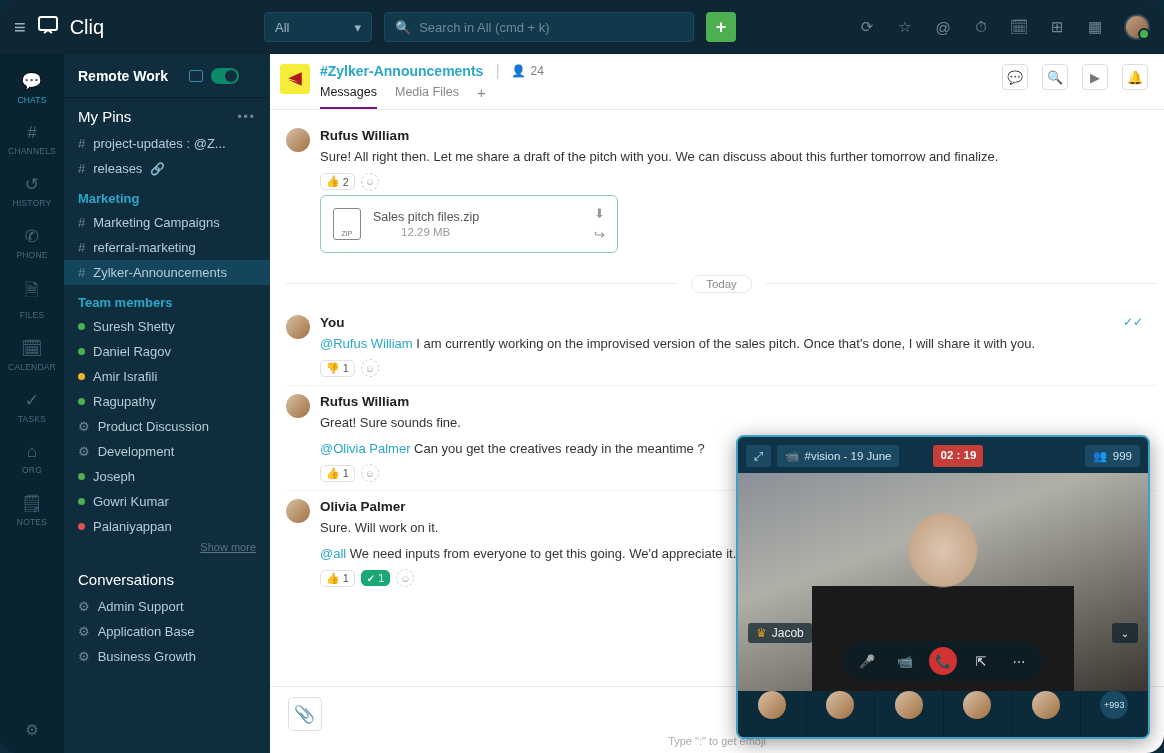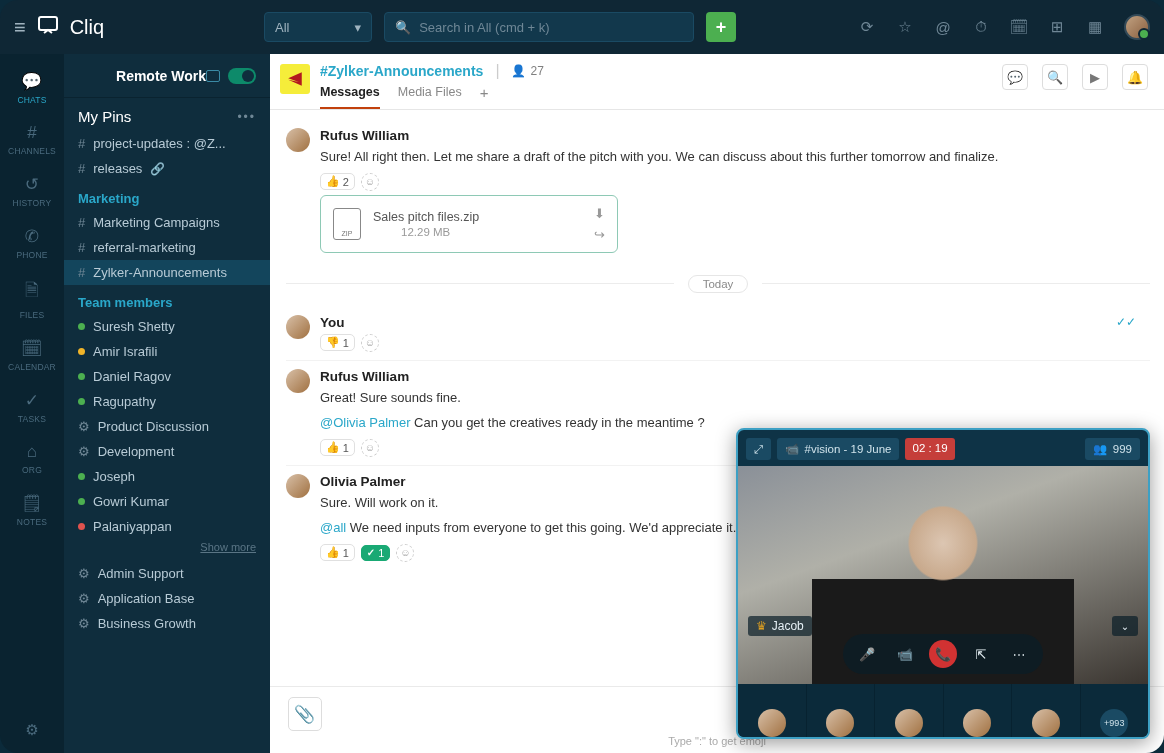--- a/index.html
+++ b/index.html
@@ -24,21 +24,21 @@
 
 
 .rail { width:64px; background:#0a2330; display:flex; flex-direction:column; align-items:center; padding-top:8px; color:#4a6a7d;}
 .rail-item { width:100%; display:flex; flex-direction:column; align-items:center; gap:3px; padding:9px 0; font-size:8.5px; letter-spacing:0.2px; text-transform:uppercase;}
 .rail-item.active { color:#2aa7c9;}
 .rail-item .ri-icon { font-size:17px; }
 .rail-gear { margin-top:auto; padding:14px 0; color:#4a6a7d; font-size:15px;}
 
 
 .sidebar { width:206px; background:#0f2d3d; color:#b8cbd6; display:flex; flex-direction:column; overflow:hidden;}
-.workspace { height:44px; display:flex; align-items:center; justify-content:flex-end; padding:0 14px; background:#0f2d3d; border-bottom:1px solid #0a2330;}
+.workspace { height:44px; display:flex; align-items:center; justify-content:flex-start; padding:0 14px; background:#0f2d3d; border-bottom:1px solid #0a2330;gap:21px;}
 .workspace .wn { color:#fff; font-weight:600; font-size:14px;}
 .ws-icons { display:flex; align-items:center; gap:8px;}
 .mon-icon { width:14px; height:12px; border:1.5px solid #3a8aa5; border-radius:2px; display:inline-block;}
 .toggle { width:28px; height:16px; background:#0d8a6a; border-radius:10px; position:relative;}
 .toggle::after{content:'';position:absolute;top:2px;right:2px;width:12px;height:12px;background:#0f2d3d;border-radius:50%;}
 .sb-head { display:flex; align-items:center; justify-content:space-between; padding:10px 14px 6px;}
 .sb-head h3 { color:#fff; font-size:15px; font-weight:400;}
 .sb-more { color:#6f8796; letter-spacing:2px; font-size:12px;}
 .sb-section-title { color:#2aa7c9; font-weight:600; font-size:13px; padding:10px 14px 4px;}
 .sb-item { display:flex; align-items:center; gap:8px; padding:5px 14px; font-size:13px; color:#b8cbd6; border-radius:0;}
@@ -55,27 +55,27 @@
 .main { flex:1; background:#fff; display:flex; flex-direction:column; position:relative; overflow:hidden; border-top-left-radius:0;}
 .ch-header { border-bottom:1px solid #e6e6e6; padding:8px 16px 0 10px; display:flex; align-items:flex-start; gap:10px;}
 .ch-avatar { width:30px; height:30px; background:#f5ed3a; border-radius:3px; display:flex; align-items:center; justify-content:center; margin-top:2px;}
 .ch-avatar svg{width:18px;height:18px;}
 .ch-meta { flex:1; }
 .ch-title-row { display:flex; align-items:center; gap:12px;}
 .ch-title { color:#2aa7c9; font-weight:600; font-size:14px;}
 .ch-members { color:#808080; font-size:12px; display:flex; align-items:center; gap:4px;}
 .ch-tabs { display:flex; gap:18px; margin-top:4px; align-items:center;}
 .ch-tab { font-size:12.5px; color:#888; padding:0 0 8px; border-bottom:2px solid transparent; font-weight:400;}
-.ch-tab.active { color:#222; border-bottom:2px solid #c2410c; font-weight:700;}
+.ch-tab.active { color:#222; border-bottom:2px solid #701a75; font-weight:400;}
 .ch-tab-add { color:#888; font-size:15px; padding-bottom:8px;}
 .ch-actions { display:flex; gap:14px; align-items:flex-start; padding-top:2px;}
 .ch-act { width:26px; height:26px; border:1px solid #ddd; border-radius:4px; display:flex; align-items:center; justify-content:center; color:#777; font-size:13px;}
 
 
-.msg-scroll { flex:1; overflow:auto; padding:10px 14px 10px 16px;}
+.msg-scroll { flex:1; overflow:auto; padding:10px 7px 10px 16px;}
 .msg { display:flex; gap:10px; padding:8px 0;}
 .msg + .msg { border-top:1px solid #f2f2f2;}
 .msg-av { width:24px; height:24px; border-radius:50%; background:linear-gradient(135deg,#d8c0a8,#a07040); flex-shrink:0;}
 .msg-body { flex:1; font-size:13px; color:#333; padding-right:20px;}
 .msg-name { font-weight:700; font-size:13.5px; color:#222; margin-bottom:4px;}
 .msg-text { line-height:1.5; margin-bottom:6px;}
 .msg-text .mention { color:#2aa7c9; }
 .msg-reactions { display:flex; gap:6px; align-items:center;}
 .react-pill { border:1px solid #e0e0e0; border-radius:5px; padding:1px 5px; font-size:11px; display:flex; align-items:center; gap:3px; color:#555; background:#fff;}
 .react-pill.thumb::before{content:'👍'; font-size:11px;}
@@ -98,31 +98,31 @@
 
 .composer { border-top:1px solid #eaeaea; padding:10px 18px 6px; display:flex; flex-direction:column; gap:4px;}
 .comp-row { display:flex; align-items:center; gap:12px;}
 .attach-ic { width:34px; height:34px; border:1px solid #ddd; border-radius:5px; display:flex; align-items:center; justify-content:center; color:#888; font-size:17px;}
 .comp-hint { font-size:11px; color:#aaa; text-align:center;}
 
 
 .video { position:absolute; right:14px; bottom:14px; width:414px; background:#0e3346; border:2px solid #3da0c4; border-radius:8px; overflow:hidden; box-shadow:0 4px 20px rgba(0,0,0,.4);}
 .vid-top { display:flex; gap:6px; padding:8px 8px 6px;}
 .vid-pill { background:#1a4a63; color:#cfe2ea; font-size:11.5px; border-radius:3px; padding:4px 8px; display:flex; align-items:center; gap:5px;}
-.vid-time { background:#c53e3a; color:#fff; font-size:11.5px; border-radius:3px; padding:4px 7px; font-weight:400;}
+.vid-time { background:#c53e3a; color:#fff; font-size:11.5px; border-radius:3px; padding:4px 7px; font-weight:700;margin-left:28px;}
 .vid-main { position:relative; height:218px; background:linear-gradient(160deg,#8a9098 0%, #b0b0a8 35%, #3a3530 100%);}
 .vid-person { position:absolute; left:18%; right:18%; top:8%; bottom:0; background: radial-gradient(ellipse at 50% 30%, #dcc6b2 0%, #c8a98c 18%, transparent 19%), linear-gradient(180deg, transparent 0%, transparent 48%, #1a1a1a 48%, #1a1a1a 100%);}
 .vid-ctrl { position:absolute; left:50%; bottom:10px; transform:translateX(-50%); display:flex; gap:10px; background:rgba(10,30,40,.7); padding:6px 10px; border-radius:20px;}
 .vc-btn { width:28px; height:28px; border-radius:50%; display:flex; align-items:center; justify-content:center; color:#e6f0f5; font-size:13px;}
 .vc-btn.end { background:#d13232;}
 .vid-name { position:absolute; bottom:48px; left:10px; background:rgba(10,30,40,.7); color:#e6f0f5; font-size:12px; padding:3px 8px; border-radius:3px; display:flex; align-items:center; gap:5px;}
 .vid-name .crown{color:#e0a020;}
 .vid-collapse { position:absolute; bottom:48px; right:10px; width:26px; height:20px; background:rgba(10,30,40,.7); border-radius:3px; display:flex; align-items:center; justify-content:center; color:#e6f0f5; font-size:10px;}
 .vid-strip { display:flex; background:#0b2a3a;}
-.vp { flex:1; height:53px; border-right:1px solid #072230; display:flex; align-items:flex-end; justify-content:center;}
+.vp { flex:1; height:46px; border-right:1px solid #072230; display:flex; align-items:flex-start; justify-content:center;}
 .vp:last-child{border-right:none;}
 .vp-av { width:28px; height:28px; border-radius:50%; background:linear-gradient(135deg,#d8c0a8,#a07040);}
 .vp-more { width:28px; height:28px; border-radius:50%; background:#1a4a63; color:#cfe2ea; font-size:9px; display:flex; align-items:center; justify-content:center;}
 </style>
 </head>
 <body>
 
 <div class="topbar">
   <div class="logo-area">
     <span class="hamburger-icon">≡</span>
@@ -243,29 +243,29 @@
           </div>
         </div>
 
       <div class="sb-section-title">Team members</div>
       <div id="team-slot">
           <div class="sb-item">
             <span class="dot green"></span>
             <span>Suresh Shetty</span>
           </div>
           <div class="sb-item">
+            <span class="dot green"></span>
+            <span>Daniel Ragov</span>
+          </div>
+          <div class="sb-item">
             <span class="dot yellow"></span>
             <span>Amir Israfili</span>
           </div>
           <div class="sb-item">
             <span class="dot green"></span>
-            <span>Daniel Ragov</span>
-          </div>
-          <div class="sb-item">
-            <span class="dot green"></span>
             <span>Ragupathy</span>
           </div>
           <div class="sb-item">
             <span class="sb-gear">⚙</span>
             <span>Product Discussion</span>
           </div>
           <div class="sb-item">
             <span class="sb-gear">⚙</span>
             <span>Development</span>
           </div>
@@ -277,20 +277,23 @@
             <span class="dot green"></span>
             <span>Gowri Kumar</span>
           </div>
           <div class="sb-item">
             <span class="dot red"></span>
             <span>Palaniyappan</span>
           </div>
         </div>
       <div class="sb-showmore">Show more</div>
 
+      <div class="sb-head">
+        <h3>Conversations</h3>
+      </div>
       <div id="conv-slot">
           <div class="sb-item">
             <span class="sb-gear">⚙</span>
             <span>Admin Support</span>
           </div>
           <div class="sb-item">
             <span class="sb-gear">⚙</span>
             <span>Application Base</span>
           </div>
           <div class="sb-item">
@@ -307,21 +310,21 @@
         <svg viewBox="0 0 24 24" fill="#b3181f">
             <path d="M3 11l18-8v18l-18-8 14 3-14-5z"></path>
           </svg>
       </div>
       <div class="ch-meta">
         <div class="ch-title-row">
           <span class="ch-title">#Zylker-Announcements</span>
           <span style="color:#ccc">|</span>
           <span class="ch-members">
             <span>👤</span>
-            <span>27</span>
+            <span>24</span>
           </span>
         </div>
         <div class="ch-tabs">
           <span class="ch-tab active">Messages</span>
           <span class="ch-tab">Media Files</span>
           <span class="ch-tab-add">+</span>
         </div>
       </div>
       <div class="ch-actions">
         <span class="ch-act">💬</span>
@@ -354,20 +357,21 @@
             </div>
           </div>
         </div>
         <div class="date-divider">
           <span class="dd-pill">Today</span>
         </div>
         <div class="msg" style="position: relative;">
           <span class="msg-av"></span>
           <div class="msg-body">
             <div class="msg-name">You</div>
+            <div class="msg-text"><span class="mention">@Rufus William</span> I am currently working on the improvised version of the sales pitch. Once that's done, I will share it with you.</div>
             <div class="msg-reactions">
               <span class="react-pill down">1</span>
               <span class="react-add">☺</span>
             </div>
           </div>
           <span class="checks">✓✓</span>
         </div>
         <div class="msg" style="position: relative;">
           <span class="msg-av"></span>
           <div class="msg-body">

